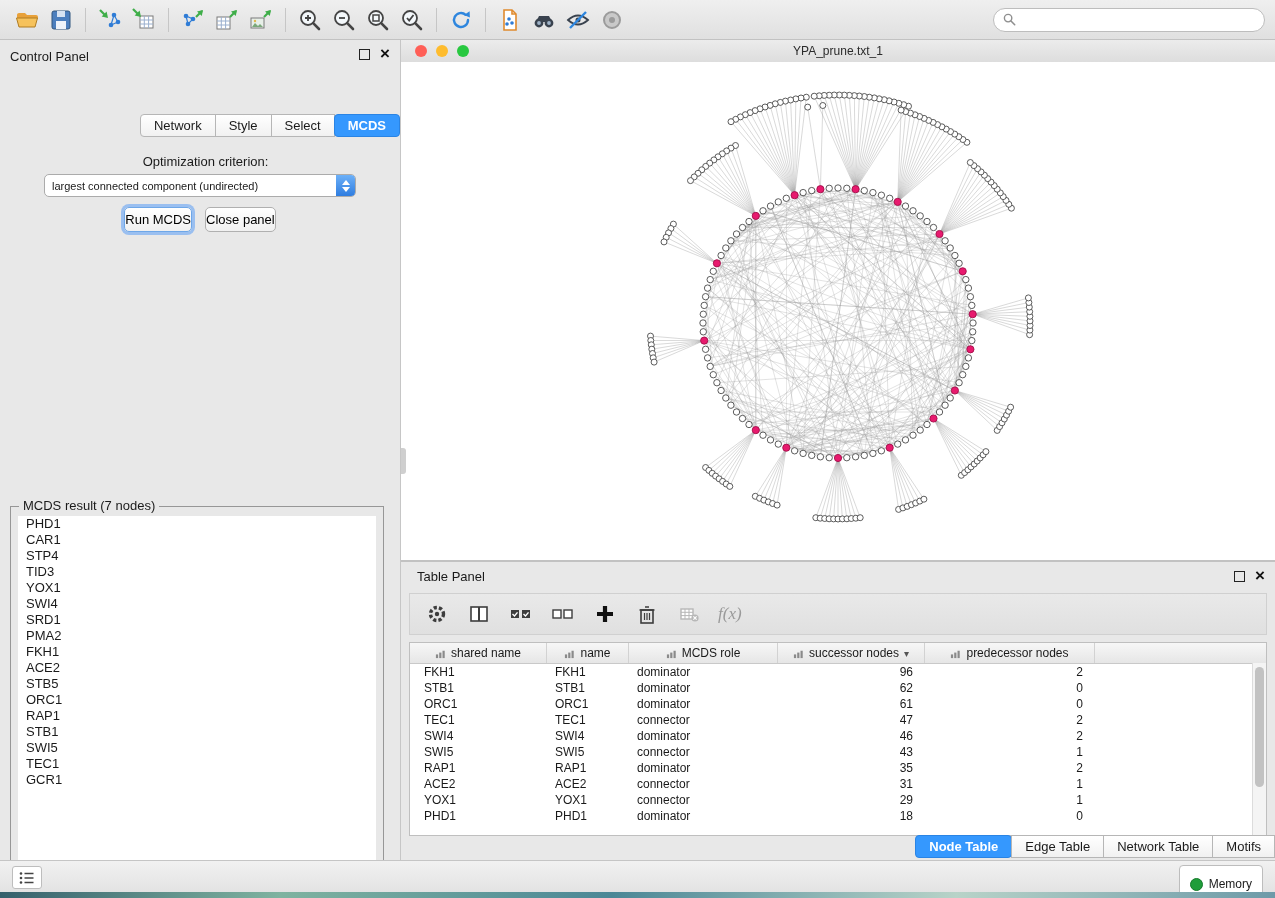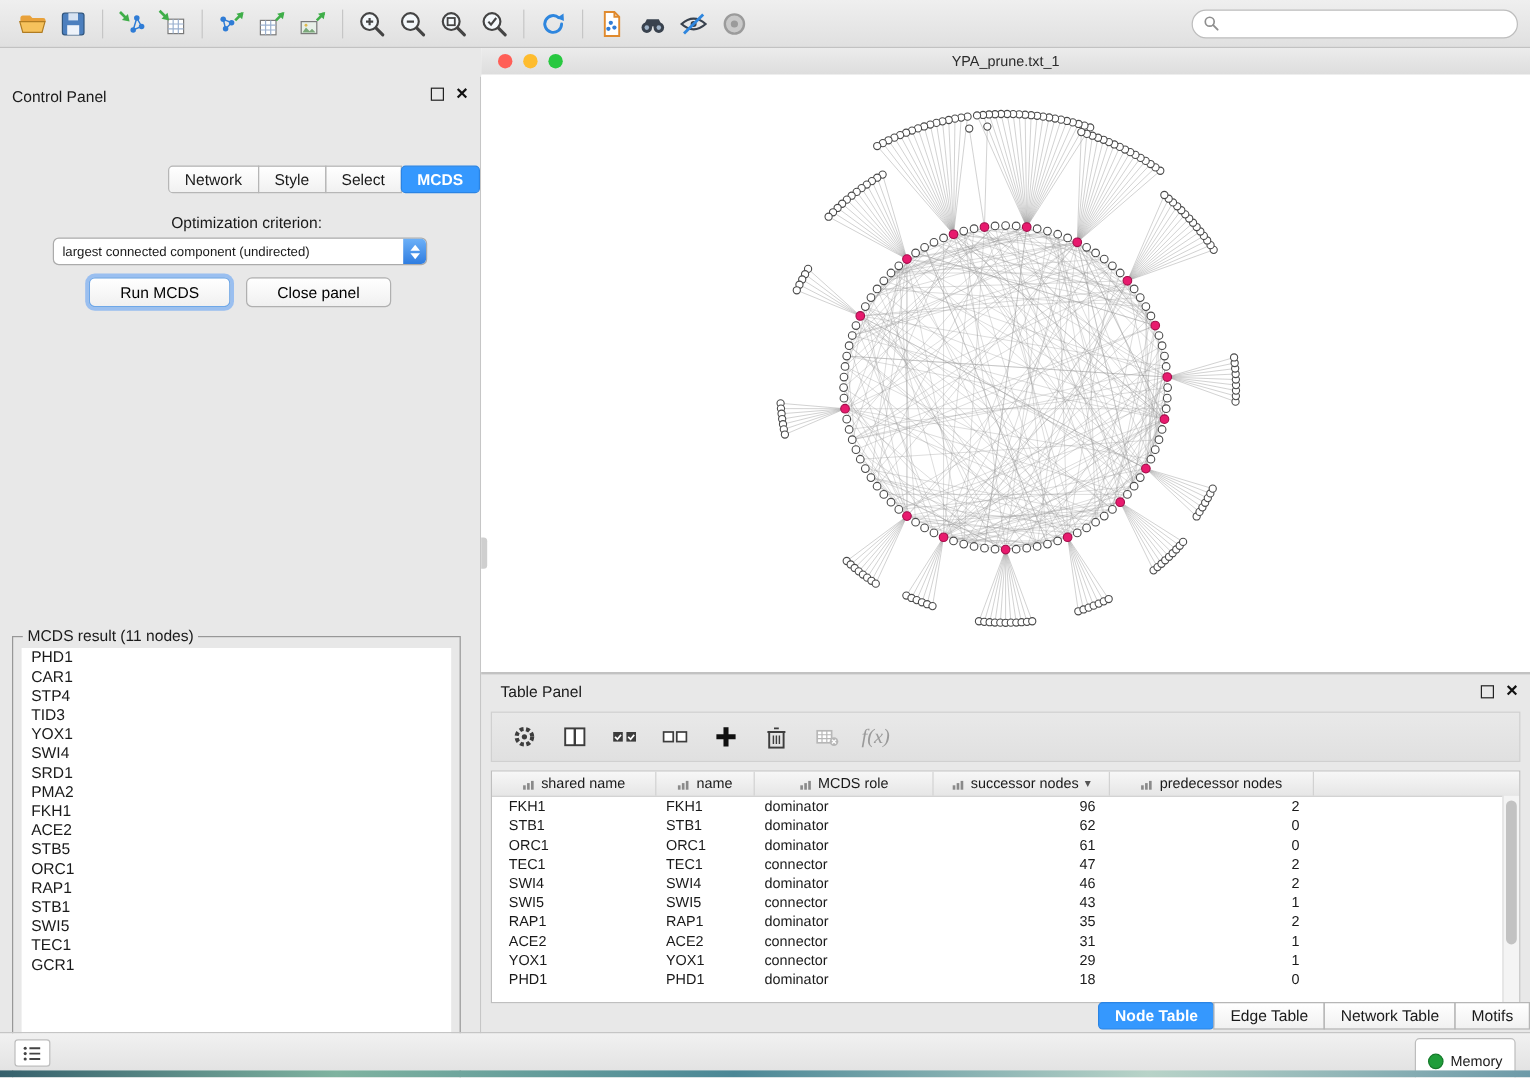--- a/index.html
+++ b/index.html
@@ -7,37 +7,37 @@
   #app{position:relative;width:1275px;height:898px;background:#e8e8e8;overflow:hidden;}
 
   
   .toolbar{position:absolute;top:0;left:0;right:0;height:40px;background:linear-gradient(#efefef,#e0e0e0);border-bottom:1px solid #c2c2c2;display:flex;align-items:center;padding:0 10px;box-sizing:border-box;}
   .tbicon{width:34px;height:30px;display:flex;align-items:center;justify-content:center;border-radius:4px;}
   .tb-sep{width:1px;height:24px;background:#c6c6c6;margin:0 7px;}
   .search{margin-left:auto;width:272px;height:24px;background:#fff;border:1px solid #bdbdbd;border-radius:13px;display:flex;align-items:center;padding:0 9px;box-sizing:border-box;gap:6px;}
   .search input{border:none;outline:none;flex:1;font:12px "Liberation Sans",sans-serif;background:transparent;}
 
   
-  .control-panel{position:absolute;left:0;top:40px;width:400px;height:820px;background:#e8e8e8;border-right:1px solid #c6c6c6;margin-top:24px;}
+  .control-panel{position:absolute;left:0;top:40px;width:400px;height:820px;background:#e8e8e8;border-right:1px solid #c6c6c6;}
   .panel-title{position:absolute;top:9px;left:10px;font-size:13px;}
   .win-btns{position:absolute;top:8px;right:10px;display:flex;align-items:center;gap:10px;}
   .float-glyph{display:inline-block;width:9px;height:9px;border:1.5px solid #222;}
   .close-glyph{font-size:17px;font-weight:bold;line-height:12px;color:#111;}
   .cp-tabs{position:absolute;top:74px;left:0;right:0;display:flex;justify-content:flex-end;}
   .tab{font-size:13px;padding:3px 13px;background:linear-gradient(#ffffff,#f1f1f1);border:1px solid #b6b6b6;margin-left:-1px;}
   .tab:first-child{border-radius:4px 0 0 4px;margin-left:0;}
   .tab.active{background:#3598fe;color:#fff;border-color:#2a84e4;border-radius:4px;font-weight:bold;}
   .opt-label{position:absolute;top:114px;left:0;right:0;text-align:center;font-size:13px;padding-left:11px;}
   .opt-select{position:absolute;top:134px;left:44px;width:312px;height:23px;background:#fff;border:1px solid #ababab;border-radius:5px;box-sizing:border-box;display:flex;align-items:center;}
   .opt-select .sel-text{flex:1;font-size:11px;padding-left:7px;white-space:nowrap;overflow:hidden;}
   .stepper{width:19px;height:21px;background:linear-gradient(#6cb0f8,#2f7de0);border-radius:0 4px 4px 0;display:flex;flex-direction:column;align-items:center;justify-content:center;gap:2px;}
   .stepper .up{width:0;height:0;border-left:4px solid transparent;border-right:4px solid transparent;border-bottom:5px solid #fff;}
   .stepper .dn{width:0;height:0;border-left:4px solid transparent;border-right:4px solid transparent;border-top:5px solid #fff;}
   .cp-buttons{position:absolute;top:167px;left:0;right:0;display:flex;justify-content:center;gap:13px;}
-  .btn{font-size:13px;padding:4px 25px;background:linear-gradient(#ffffff,#f0f0f0);border:1px solid #b0b0b0;border-radius:5px;}
+  .btn{font-size:13px;padding:4px 0;background:linear-gradient(#ffffff,#f0f0f0);border:1px solid #b0b0b0;border-radius:5px;}
   .btn.focused{box-shadow:0 0 0 3px rgba(90,157,245,.55);border-color:#6ea7e8;}
   .mcds-group{position:absolute;top:466px;left:10px;width:374px;height:372px;border:1px solid #979797;box-sizing:border-box;}
   .mcds-legend{position:absolute;top:-9px;left:8px;background:#e8e8e8;padding:0 4px;font-size:13px;}
   .mcds-list{position:absolute;top:9px;left:7px;right:7px;bottom:7px;background:#fff;overflow:hidden;}
   .mcds-item{font-size:13px;line-height:16px;padding-left:8px;}
 
   
   .net-window{position:absolute;left:401px;top:40px;width:874px;height:520px;background:#fff;}
   .net-titlebar{position:absolute;top:0;left:0;right:0;height:22px;background:linear-gradient(#ececec,#dddddd);border-bottom:1px solid #c0c0c0;}
   .lights{position:absolute;left:14px;top:5px;display:flex;gap:9px;}
@@ -239,21 +239,21 @@
       <span class="stepper">
           <span class="up"></span>
           <span class="dn"></span>
         </span>
     </div>
     <div class="cp-buttons">
       <button class="btn focused">Run MCDS</button>
       <button class="btn">Close panel</button>
     </div>
     <div class="mcds-group">
-      <span class="mcds-legend">MCDS result (11 nodes)</span>
+      <span class="mcds-legend">MCDS result (7 nodes)</span>
       <div class="mcds-list">
           <div class="mcds-item">PHD1</div>
           <div class="mcds-item">CAR1</div>
           <div class="mcds-item">STP4</div>
           <div class="mcds-item">TID3</div>
           <div class="mcds-item">YOX1</div>
           <div class="mcds-item">SWI4</div>
           <div class="mcds-item">SRD1</div>
           <div class="mcds-item">PMA2</div>
           <div class="mcds-item">FKH1</div>

